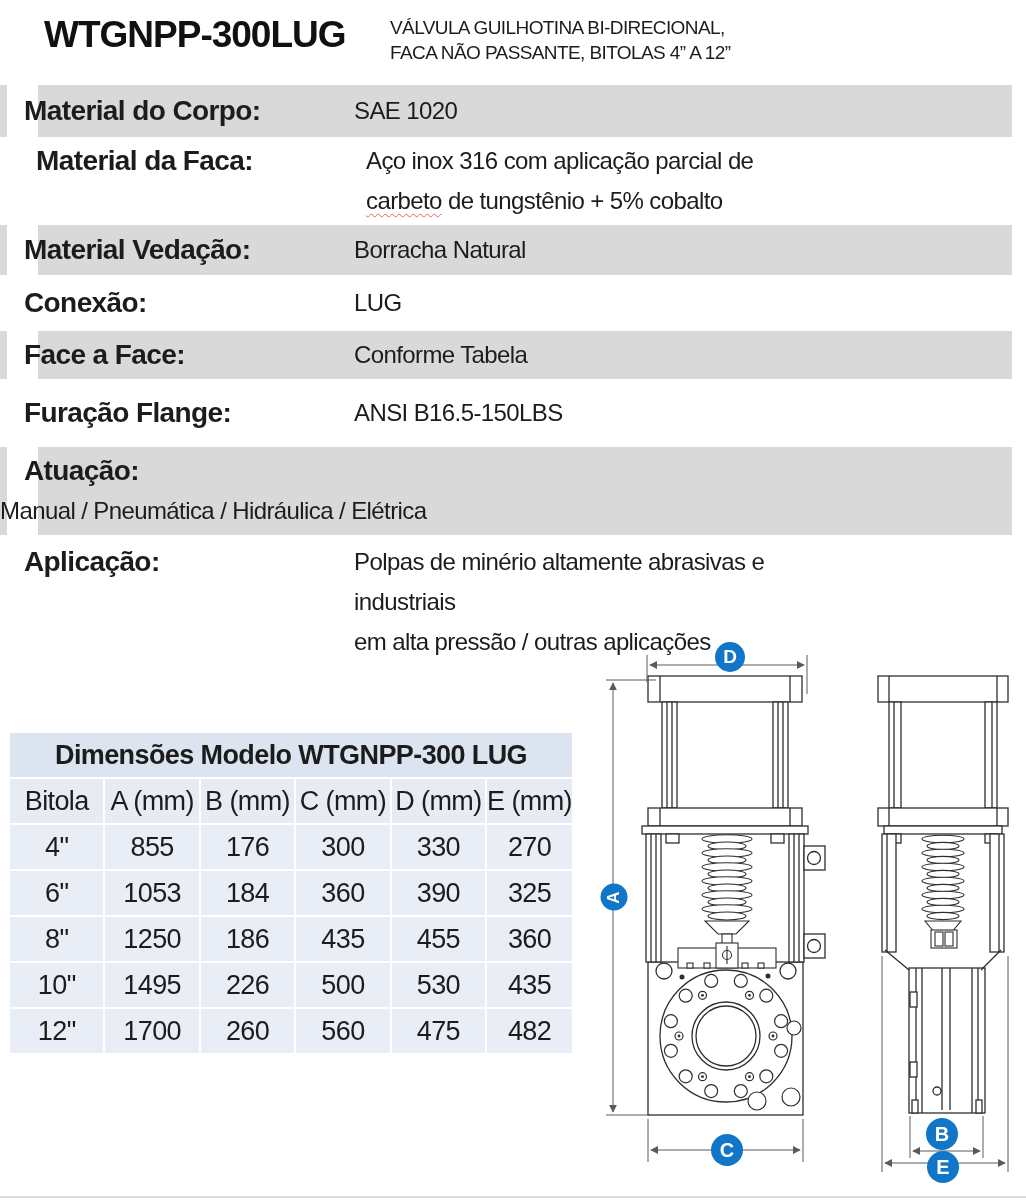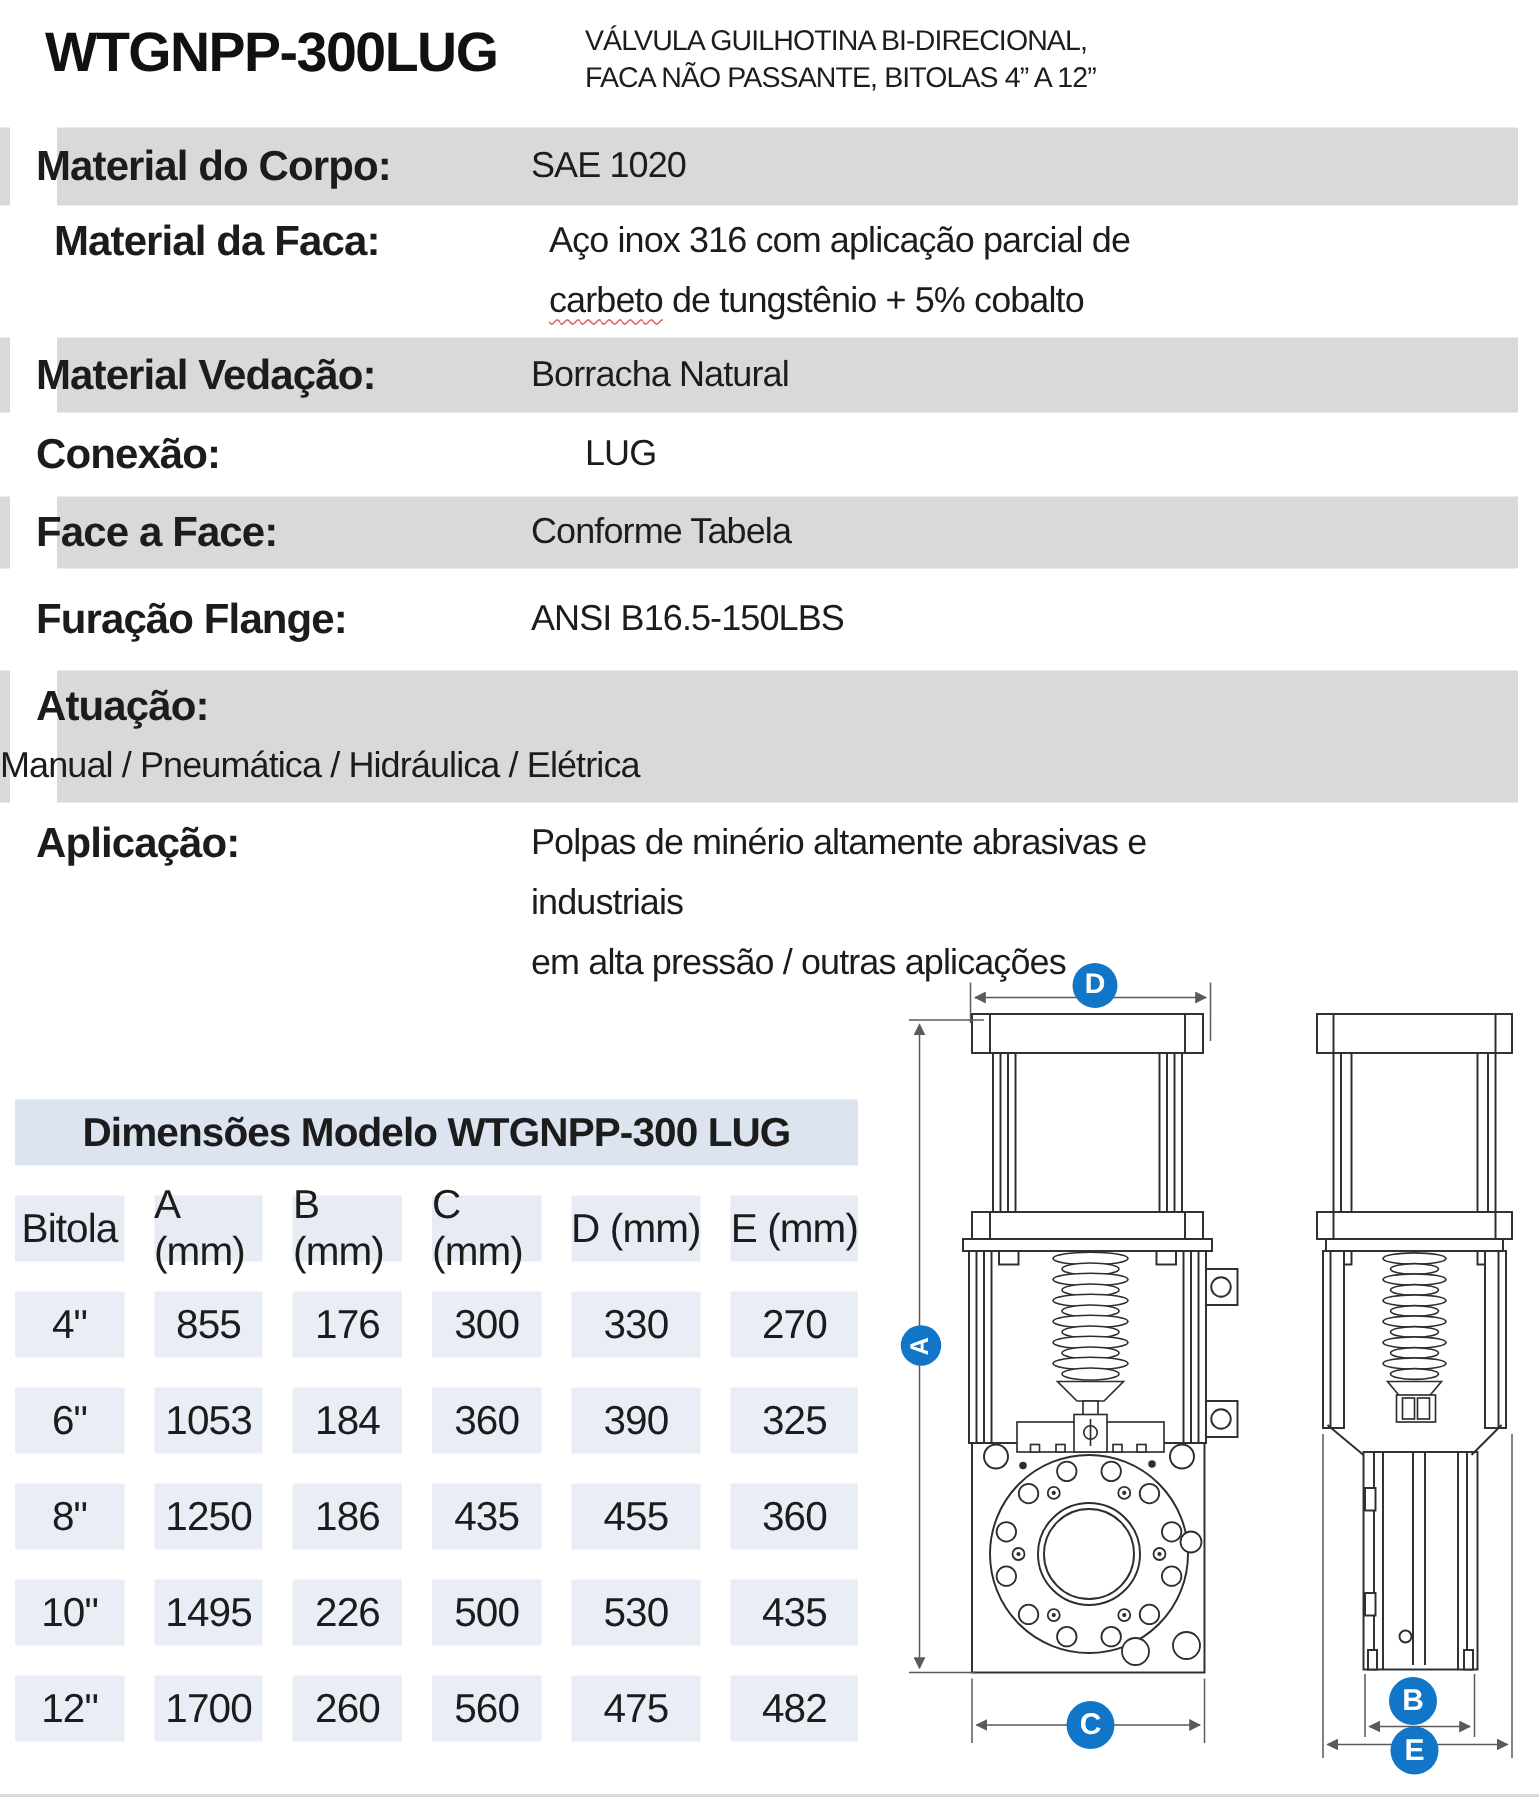--- a/index.html
+++ b/index.html
@@ -1,35 +1,35 @@
 <!DOCTYPE html>
 <html><head>
 <meta charset="utf-8">
 <style>
   * { margin:0; padding:0; box-sizing:border-box; }
   body { background:#fff; font-family:"Liberation Sans","DejaVu Sans",sans-serif; }
   .page { position:relative; width:1026px; height:1203px; background:#fff; overflow:hidden; color:#1c1c1c; }
 
   
-  .hdr-title { position:absolute; left:30px; top:14px; font-size:37px; font-weight:700; letter-spacing:-1px; color:#111; }
+  .hdr-title { position:absolute; left:44px; top:14px; font-size:37px; font-weight:700; letter-spacing:-1px; color:#111; }
   .hdr-sub { position:absolute; left:390px; top:15px; font-size:19px; letter-spacing:-0.6px; line-height:25px; color:#1c1c1c; }
 
   
   .specs { position:absolute; left:0; top:85px; width:1026px; }
   .spec-row { display:flex; align-items:flex-start; }
   .spec-row.gray { background:linear-gradient(to right,#d9d9d9 0 7px,#ffffff 7px 38px,#d9d9d9 38px 1012px,#ffffff 1012px); }
   .spec-label { width:330px; margin-left:24px; font-weight:700; font-size:28px; letter-spacing:-0.6px; line-height:40px; }
   .spec-value { width:622px; font-size:24px; letter-spacing:-0.6px; line-height:40px; }
-  .r1{padding:6px 0;} .r2{padding:4px 12px;} .r3{padding:5px 0;} .r4{padding:8px 0;gap:36px;}
+  .r1{padding:6px 0;} .r2{padding:4px 12px;} .r3{padding:5px 0;} .r4{padding:8px 0;}
   .r5{padding:4px 0;} .r6{padding:14px 0;} .r7{padding:4px 0;flex-direction:column;} .r8{padding:7px 0;}
   .squiggle { text-decoration:underline; text-decoration-style:wavy; text-decoration-color:#e06666; text-decoration-thickness:1px; text-underline-offset:4px; }
 
   
   .dim-table { position:absolute; left:10px; top:733px; width:562px;
-    display:grid; grid-template-columns:repeat(4,1fr); grid-auto-rows:44px; gap:20px; }
+    display:grid; grid-template-columns:repeat(5,1fr); grid-auto-rows:44px; gap:2px; }
   .dim-cell { background:#e9edf5; display:flex; align-items:center; justify-content:center;
     font-size:27px; letter-spacing:-0.6px; color:#1c1c1c; }
   .dim-title { grid-column:1 / span 6; background:#dbe4ef; font-weight:700; }
   .dim-head { background:#e6ebf4; }
 
   
   .drawing { position:absolute; left:590px; top:630px; width:436px; height:573px; }
   .badge { position:absolute; border-radius:50%; background:#1276c8; color:#fff; font-weight:700;
     display:flex; align-items:center; justify-content:center; transform:translate(-50%,-50%); }
   .badge.sm { width:27px; height:27px; font-size:17px; }

